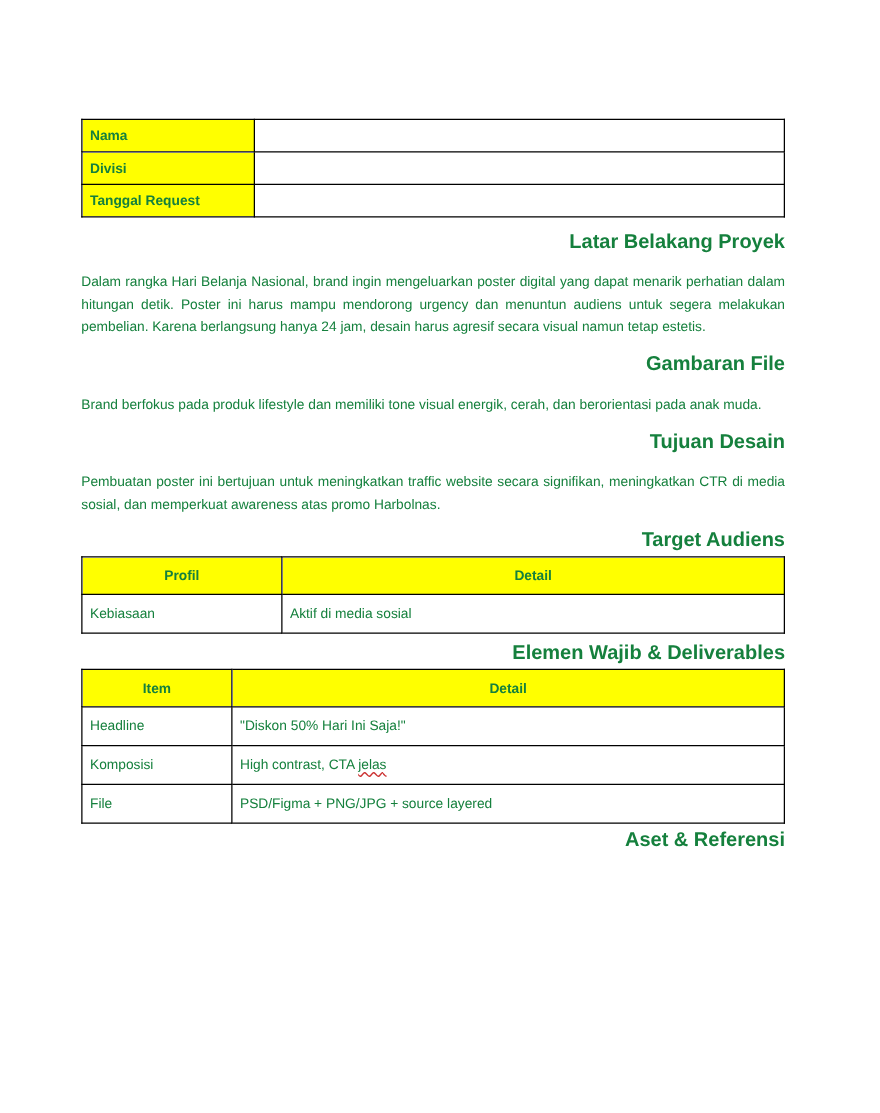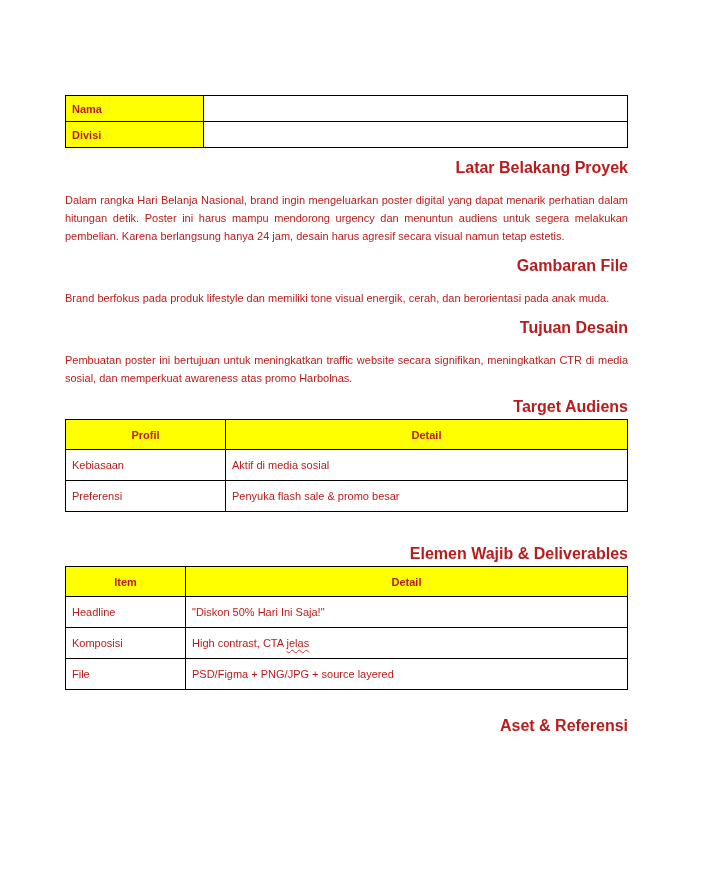--- a/index.html
+++ b/index.html
@@ -2,21 +2,21 @@
 <html><head>
 <meta charset="utf-8">
 <style>
   html, body { margin: 0; padding: 0; }
   .doc {
     position: relative;
     width: 704px;
     height: 890px;
     background: #ffffff;
     font-family: "Liberation Sans", sans-serif;
-    color: #b91c1c;
+    color: #15803d;
     overflow: hidden;
   }
   .content {
     position: absolute;
     left: 65px;
     top: 95px;
     width: 563px;
   }
   table {
     border-collapse: collapse;
@@ -57,22 +57,22 @@
     font-size: 11px;
     line-height: 18px;
     margin: 0;
     text-align: justify;
   }
   .h-latar   { margin-top: 12px; }
   .para      { margin-top: 15px; }
   .h-gambaran{ margin-top: 13px; }
   .h-tujuan  { margin-top: 13px; }
   .h-target  { margin-top: 12px; margin-bottom: 4px; }
-  .h-elemen  { margin-top: 34px; margin-bottom: 4px; }
-  .h-aset    { margin-top: 28px; }
+  .h-elemen  { margin-top: 8px; margin-bottom: 4px; }
+  .h-aset    { margin-top: 6px; }
   .squiggle {
     text-decoration: underline;
     text-decoration-style: wavy;
     text-decoration-color: #cc3333;
     text-decoration-thickness: 1px;
     text-underline-offset: 2px;
   }
 </style>
 </head>
 <body>
@@ -81,20 +81,24 @@
   <div class="content">
 
     <table class="request-tbl">
       <tbody>
         <tr>
           <td class="label-cell">Nama</td>
           <td class="value-cell"></td>
         </tr>
         <tr>
           <td class="label-cell">Divisi</td>
+          <td class="value-cell"></td>
+        </tr>
+        <tr>
+          <td class="label-cell">Tanggal Request</td>
           <td class="value-cell"></td>
         </tr>
       </tbody>
     </table>
 
     <h3 class="h-latar">Latar Belakang Proyek</h3>
     <p class="para">Dalam rangka Hari Belanja Nasional, brand ingin mengeluarkan poster digital yang dapat menarik perhatian dalam hitungan detik. Poster ini harus mampu mendorong urgency dan menuntun audiens untuk segera melakukan pembelian. Karena berlangsung hanya 24 jam, desain harus agresif secara visual namun tetap estetis.</p>
 
     <h3 class="h-gambaran">Gambaran File</h3>
     <p class="para">Brand berfokus pada produk lifestyle dan memiliki tone visual energik, cerah, dan berorientasi pada anak muda.</p>
@@ -107,24 +111,20 @@
       <thead>
         <tr>
           <th class="audiens-col1">Profil</th>
           <th>Detail</th>
         </tr>
       </thead>
       <tbody>
         <tr>
           <td>Kebiasaan</td>
           <td>Aktif di media sosial</td>
-        </tr>
-        <tr>
-          <td>Preferensi</td>
-          <td>Penyuka flash sale &amp; promo besar</td>
         </tr>
       </tbody>
     </table>
 
     <h3 class="h-elemen">Elemen Wajib &amp; Deliverables</h3>
     <table class="data-tbl">
       <thead>
         <tr>
           <th class="deliv-col1">Item</th>
           <th>Detail</th>

